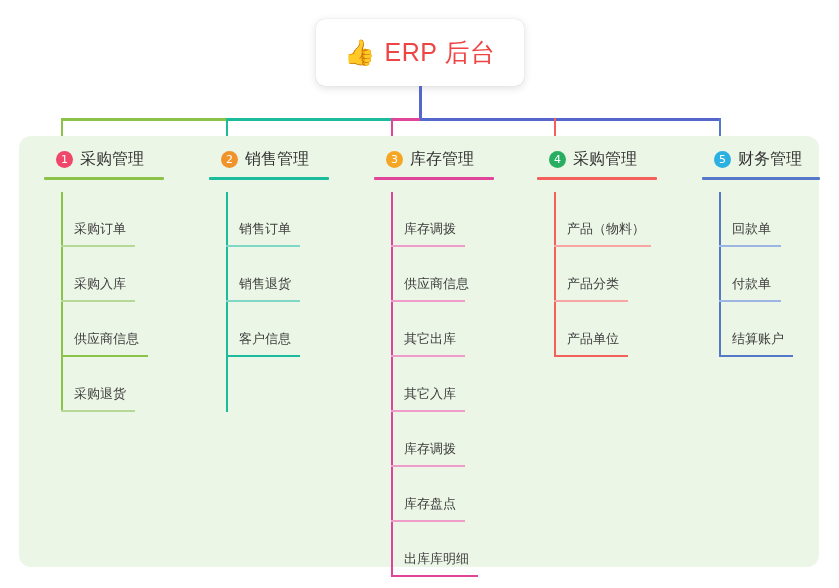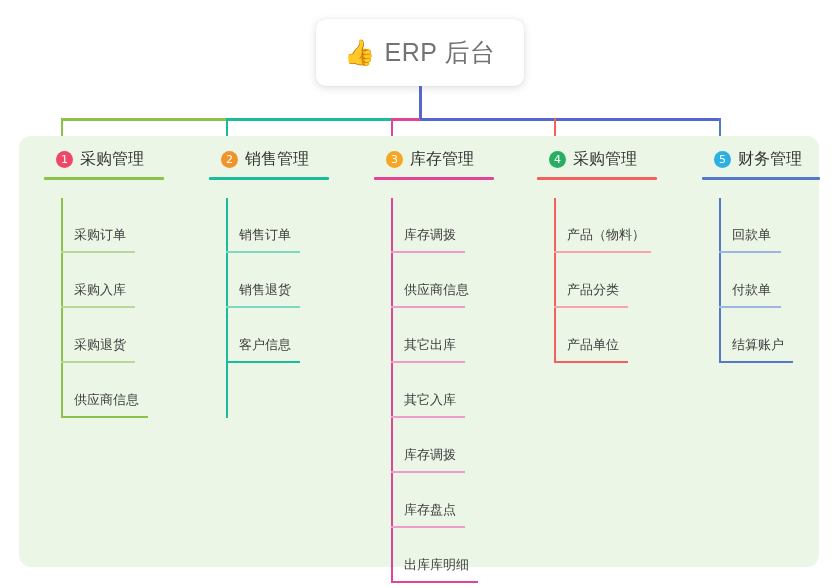--- a/index.html
+++ b/index.html
@@ -42,21 +42,21 @@
     align-items: center;
     gap: 9px;
   }
   .title-emoji {
     font-size: 25px;
     line-height: 1;
     display: inline-block;
   }
   .title-text {
     font-size: 25px;
-    color: #737373;
+    color: #ef4444;
     letter-spacing: 0.5px;
     white-space: nowrap;
   }
 
   
   .panel {
     position: absolute;
     left: 19px;
     top: 136px;
     width: 800px;
@@ -96,21 +96,21 @@
     color: #333333;
     white-space: nowrap;
   }
   .col-rule {
     height: 3px;
     margin-top: 7px;
     border-radius: 1px;
   }
   .col-body {
     position: relative;
-    margin-top: 18px;
+    margin-top: 12px;
   }
   .spine {
     position: absolute;
     left: 23px;
     top: 0;
     width: 2px;
   }
   .leaf {
     position: relative;
     height: 55px;
@@ -170,27 +170,27 @@
           <div class="spine" style="background: rgb(139, 195, 74); height: 220px;"></div>
           <div class="leaf">
             <span class="leaf-label">采购订单</span>
             <div class="leaf-rule" style="background: rgb(182, 217, 154); width: 74px;"></div>
           </div>
           <div class="leaf">
             <span class="leaf-label">采购入库</span>
             <div class="leaf-rule" style="background: rgb(182, 217, 154); width: 74px;"></div>
           </div>
           <div class="leaf">
+            <span class="leaf-label">供应商信息</span>
+            <div class="leaf-rule" style="background: rgb(139, 195, 74); width: 87px;"></div>
+          </div>
+          <div class="leaf">
             <span class="leaf-label">采购退货</span>
             <div class="leaf-rule" style="background: rgb(182, 217, 154); width: 74px;"></div>
           </div>
-          <div class="leaf">
-            <span class="leaf-label">供应商信息</span>
-            <div class="leaf-rule" style="background: rgb(139, 195, 74); width: 87px;"></div>
-          </div>
         </div>
       </div>
       <div class="column" style="left: 203px;">
         <div class="col-header">
           <span class="badge" style="background: rgb(240, 147, 43);">2</span>
           <span class="col-title">销售管理</span>
         </div>
         <div class="col-rule" style="background: rgb(26, 188, 156); width: 120px; margin-left: 6px;"></div>
         <div class="col-body">
           <div class="spine" style="background: rgb(26, 188, 156); height: 220px;"></div>

